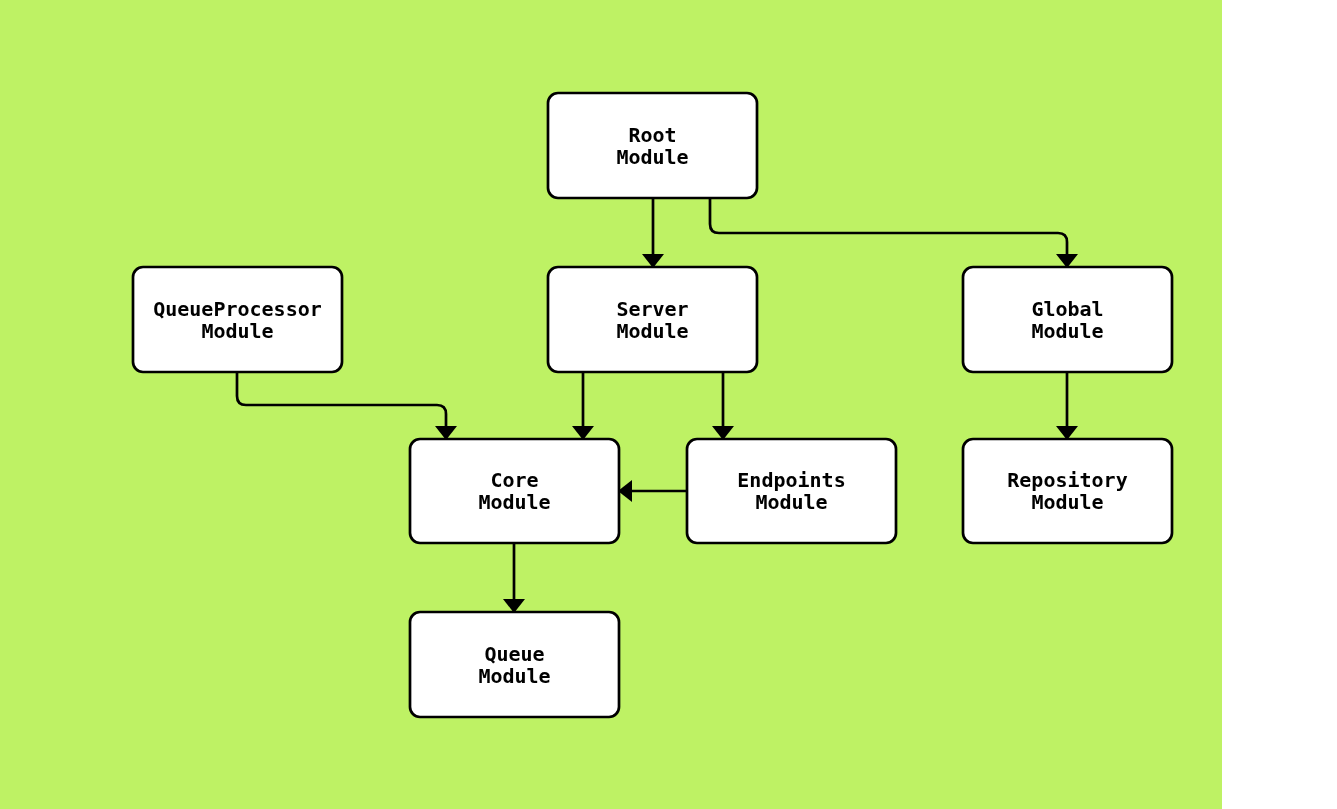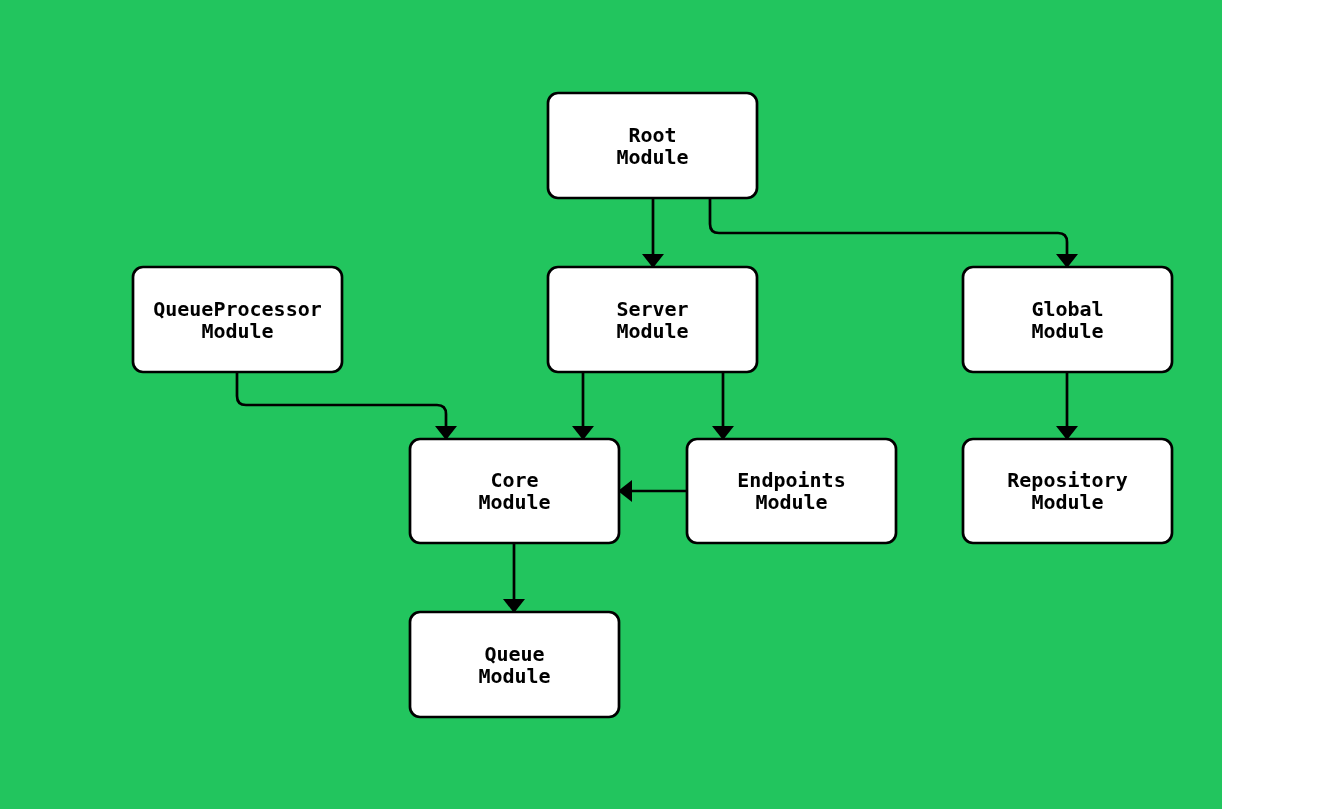--- a/index.html
+++ b/index.html
@@ -4,21 +4,21 @@
 <style>
   html, body {
     margin: 0;
     padding: 0;
     background: #ffffff;
   }
   #canvas-wrap {
     position: relative;
     width: 1222px;
     height: 809px;
-    background: #22c55e;
+    background: #bef264;
     overflow: hidden;
     font-family: "DejaVu Sans Mono", monospace;
   }
   svg { display: block; }
   .node rect {
     fill: #ffffff;
     stroke: #000000;
     stroke-width: 2.7;
   }
   .node text {

